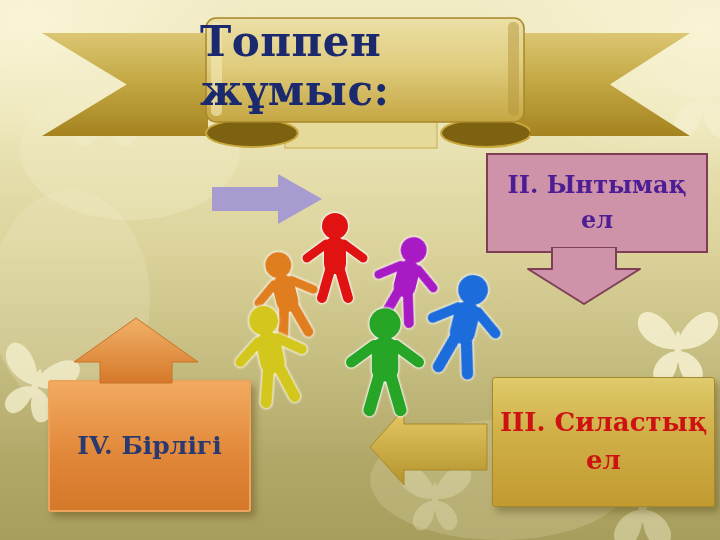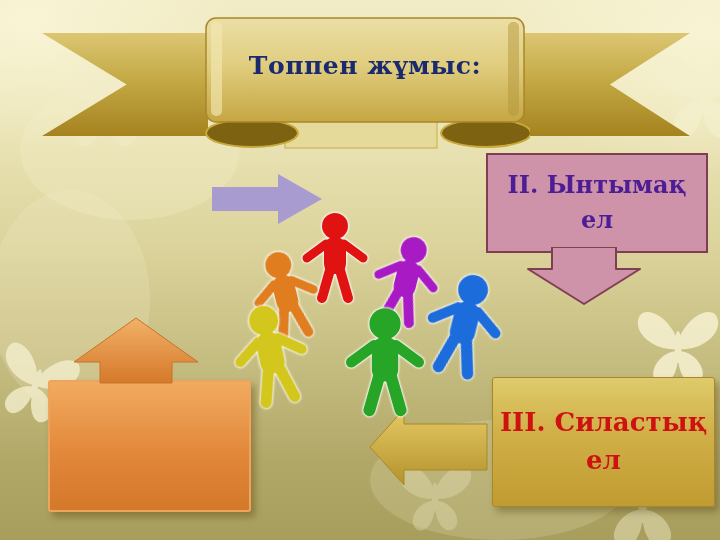--- a/index.html
+++ b/index.html
@@ -15,21 +15,21 @@
   
   .ribbon{position:absolute;top:33px;height:103px;
     background:linear-gradient(180deg,#dcc673 0%,#c4a945 45%,#a5831f 100%);}
   .ribbon-left{left:42px;width:166px;
     clip-path:polygon(0 0,100% 0,100% 100%,0 100%,51% 50%);}
   .ribbon-right{left:512px;width:178px;
     clip-path:polygon(0 0,100% 0,55% 50%,100% 100%,0 100%);}
   .scroll-svg{position:absolute;left:200px;top:12px;width:330px;height:140px;}
   .banner-title{position:absolute;left:200px;top:18px;width:330px;height:95px;
     display:flex;align-items:center;justify-content:center;
-    font-size:25px;font-weight:bold;color:#1b2a6e;letter-spacing:.5px;}
+    font-size:42px;font-weight:bold;color:#1b2a6e;letter-spacing:.5px;}
   
   .gbox{position:absolute;display:flex;flex-direction:column;
     align-items:center;justify-content:center;font-weight:bold;text-align:center;}
   .gbox .line{line-height:1.45;}
   .box-1{left:19px;top:150px;width:197px;height:101px;background:#8f83bc;
     border:3px solid rgba(255,255,255,.85);box-shadow:2px 3px 5px rgba(80,70,40,.25);
     color:#222f66;font-size:23px;}
   .box-2{left:486px;top:153px;width:218px;height:96px;background:#cf93a9;
     border:2px solid #7e3f55;color:#4c1d95;font-size:24px;}
   .box-3{left:492px;top:377px;width:221px;height:128px;
@@ -116,20 +116,21 @@
     <defs>
       <linearGradient id="gLA" x1="0" y1="0" x2="0" y2="1">
         <stop offset="0" stop-color="#e5ca66"></stop>
           <stop offset="1" stop-color="#b4922c"></stop>
       </linearGradient>
     </defs>
     <polygon points="121,16 38,16 38,1 4,39 38,77 38,62 121,62" fill="url(#gLA)" stroke="#a9882a" stroke-linejoin="round"></polygon>
   </svg>
 
   <div class="gbox box-4">
+    <div class="line">IV. Бірлігі</div>
   </div>
   <svg class="arrow-svg a-up" viewBox="0 0 128 68">
     <defs>
       <linearGradient id="gUA" x1="0" y1="0" x2="0" y2="1">
         <stop offset="0" stop-color="#f2b168"></stop>
           <stop offset="1" stop-color="#d5792a"></stop>
       </linearGradient>
     </defs>
     <polygon points="64,2 126,46 100,46 100,67 28,67 28,46 2,46" fill="url(#gUA)" stroke="#c8732a" stroke-linejoin="round"></polygon>
   </svg>

